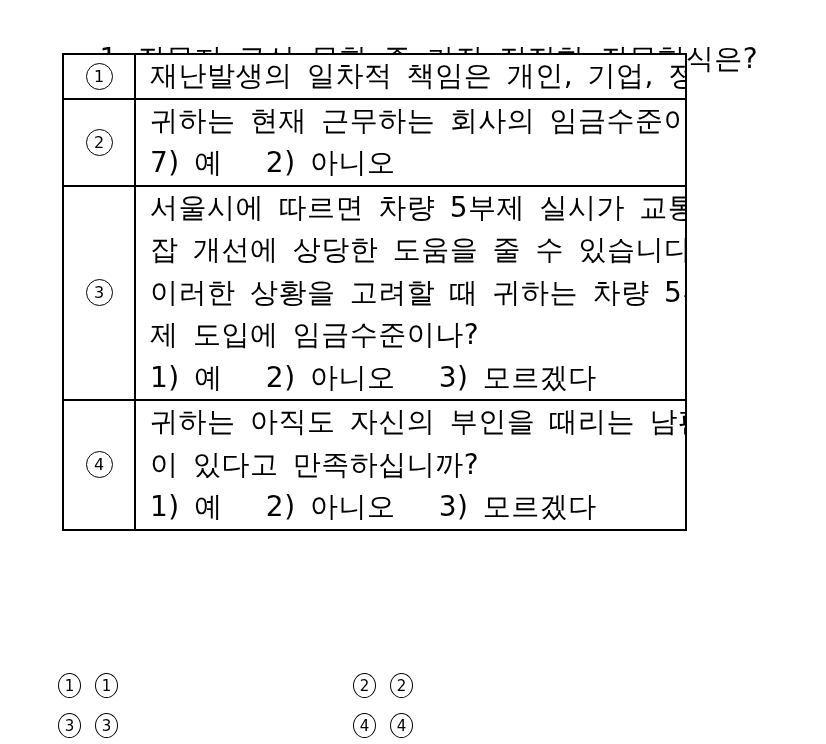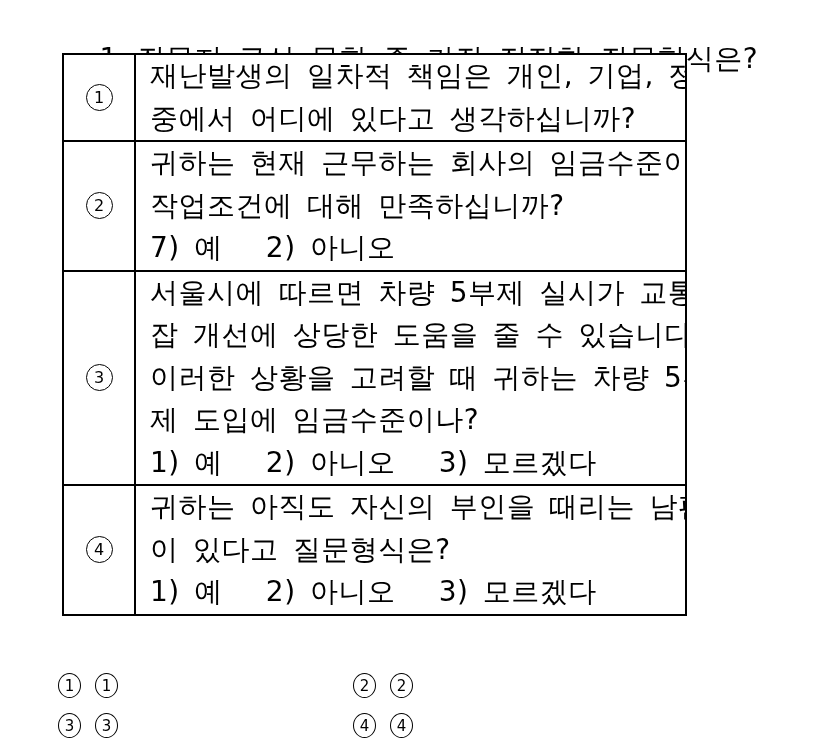--- a/index.html
+++ b/index.html
@@ -70,33 +70,31 @@
   <div class="qtable">
 
     <div class="qrow">
       <div class="qnumcell">
         <span class="circle circle-table">
             <span>1</span>
           </span>
       </div>
       <div class="qtextcell">
         <div class="qline">재난발생의 일차적 책임은 개인, 기업, 정부</div>
-        <div class="qline">중에서 어디에 있다고 생각하십니까?</div>
       </div>
     </div>
 
     <div class="qrow">
       <div class="qnumcell">
         <span class="circle circle-table">
             <span>2</span>
           </span>
       </div>
       <div class="qtextcell">
         <div class="qline">귀하는 현재 근무하는 회사의 임금수준이나</div>
-        <div class="qline">작업조건에 대해 만족하십니까?</div>
         <div class="qline">7) 예   2) 아니오</div>
       </div>
     </div>
 
     <div class="qrow">
       <div class="qnumcell">
         <span class="circle circle-table">
             <span>3</span>
           </span>
       </div>
@@ -110,21 +108,21 @@
     </div>
 
     <div class="qrow">
       <div class="qnumcell">
         <span class="circle circle-table">
             <span>4</span>
           </span>
       </div>
       <div class="qtextcell">
         <div class="qline">귀하는 아직도 자신의 부인을 때리는 남편</div>
-        <div class="qline">이 있다고 질문형식은?</div>
+        <div class="qline">이 있다고 만족하십니까?</div>
         <div class="qline">1) 예   2) 아니오   3) 모르겠다</div>
       </div>
     </div>
 
   </div>
 
   <div class="choice choice-1">
     <span class="circle circle-choice">
         <span>1</span>
       </span>

